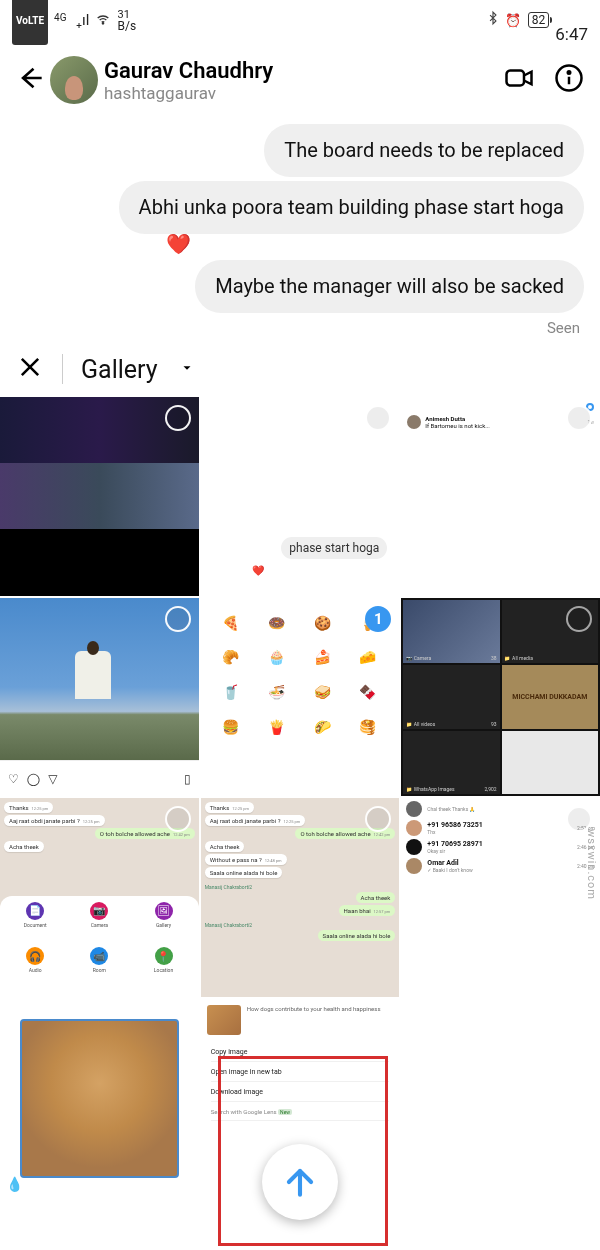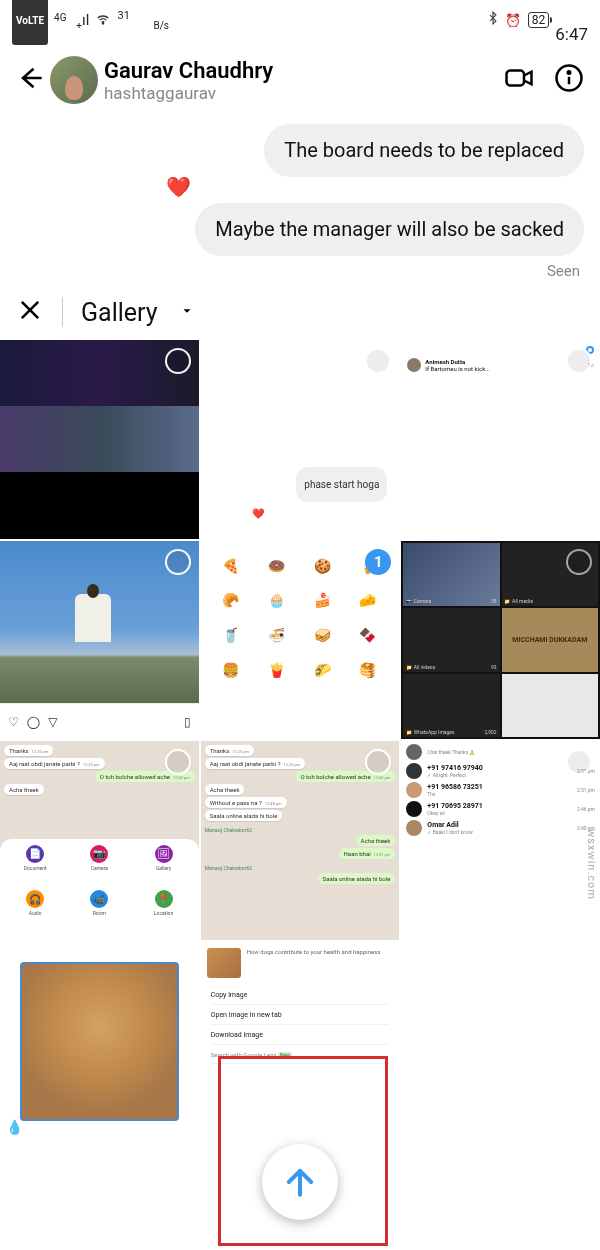--- a/index.html
+++ b/index.html
@@ -4,21 +4,21 @@
   <style>
     * { margin: 0; padding: 0; box-sizing: border-box; font-family: -apple-system, BlinkMacSystemFont, "Segoe UI", Roboto, Helvetica, Arial, sans-serif; }
     body { width: 600px; height: 1250px; background: #fff; position: relative; overflow: hidden; }
 
     
     .status-bar { height: 40px; display: flex; justify-content: space-between; align-items: center; padding: 0 12px; font-size: 15px; color: #222; }
     .status-left { display: flex; align-items: center; gap: 6px; }
     .status-right { display: flex; align-items: center; gap: 6px; }
     .volte-badge { background: #333; color: #fff; font-size: 10px; font-weight: bold; padding: 19px 4px; border-radius: 3px; }
     .net-speed { display: flex; flex-direction: column; line-height: 1; font-size: 11px; align-items: flex-start; }
-    .net-speed span:last-child { font-size: 10px; margin-left: 36px; }
+    .net-speed span:last-child { font-size: 12px; }
     .battery-box { border: 1.5px solid #333; border-radius: 3px; padding: 0 3px; font-size: 12px; position: relative; display:flex; align-items:center; }
     .battery-box::after { content:""; position:absolute; right:-4px; top:4px; width:2px; height:6px; background:#333; border-radius:0 2px 2px 0;}
     .sicon { width:16px; height:16px; display:inline-block; }
 
     
     .chat-header { height: 80px; display: flex; align-items: center; padding: 0 16px; gap: 6px; }
     .back-arrow { width: 28px; height: 28px; }
     .avatar { width: 48px; height: 48px; border-radius: 50%; background: linear-gradient(135deg,#8a9a6b,#5a6b4a); flex-shrink: 0; position:relative; overflow:hidden;}
     .avatar::after{content:"";position:absolute;bottom:4px;left:50%;transform:translateX(-50%);width:18px;height:24px;background:#c8957a;border-radius:50% 50% 40% 40%;}
     .header-name { flex: 1; display: flex; flex-direction: column; }
@@ -48,21 +48,21 @@
 
     
     .thumb1 { display:flex; flex-direction:column; }
     .thumb1 .row { flex:1; }
     .thumb1 .r1{background:linear-gradient(90deg,#1a1a3a,#2a1a4a,#1a1a2a);}
     .thumb1 .r2{background:linear-gradient(90deg,#4a3a6a,#3a4a5a,#5a6a8a);}
     .thumb1 .r3{background:#000;}
 
     
     .thumb2 { background:#fff; display:flex; flex-direction:column; justify-content:flex-end; padding:8px 12px 20px; gap:6px;}
-    .miscr-bub{background:#efefef;border-radius:12px;padding:12px 8px;font-size:10px;align-self:flex-end;text-align:right;}
+    .miscr-bub{background:#efefef;border-radius:12px;padding:4px 8px;font-size:12px;align-self:flex-end;text-align:right;}
     .thumb2 .hrt{font-size:10px;align-self:flex-start;margin-left:40px;}
 
     
     .thumb3 { background:#fff; display:flex; flex-direction:column; padding:18px 6px 4px; gap:4px;}
     .thumb3 .hdr-dot{position:absolute;top:6px;right:6px;width:8px;height:8px;border:2px solid #3897f0;border-radius:50%;}
     .trow{display:flex;align-items:center;gap:4px;font-size:6px;color:#111;}
     .tav{width:14px;height:14px;border-radius:50%;background:#8a7a6a;flex-shrink:0;}
     .trow .tname{flex:1;} .trow .tinfo{color:#aaa;font-size:5px;}
 
     
@@ -193,20 +193,21 @@
           <circle cx="12" cy="12" r="10"></circle>
           <circle cx="12" cy="7.5" r="1" fill="#000"></circle>
           <path d="M12 11 V17"></path>
         </svg>
     </span>
   </div>
 </div>
 
 <div class="chat-body">
   <div class="bubble">The board needs to be replaced</div>
+  <div class="bubble">Abhi unka poora team building phase start hoga</div>
   <div class="heart-react">❤️</div>
   <div class="bubble">Maybe the manager will also be sacked</div>
   <div class="seen">Seen</div>
 </div>
 
 <div class="gallery-hdr">
   <span>
     <svg class="close-x" viewBox="0 0 24 24" stroke="#000" stroke-width="2.2">
         <path d="M5 5 L19 19 M19 5 L5 19"></path>
       </svg>
@@ -352,28 +353,20 @@
   </div>
 
   <div class="thumb thumb9">
     <div class="crow">
         <div class="cav"></div>
         <div class="cinfo">
           <span class="cmsg">Chal theek Thanks 🙏</span>
         </div>
       </div>
     <div class="crow">
-        <div class="cav" style="background:#333"></div>
-        <div class="cinfo">
-          <span class="cnum">+91 97416 97940</span>
-          <span class="cmsg">✓ Alright. Perfect.</span>
-        </div>
-        <span class="ctime">2:52 pm</span>
-      </div>
-    <div class="crow">
         <div class="cav" style="background:#c97"></div>
         <div class="cinfo">
           <span class="cnum">+91 96586 73251</span>
           <span class="cmsg">Thx</span>
         </div>
         <span class="ctime">2:51 pm</span>
       </div>
     <div class="crow">
         <div class="cav" style="background:#111"></div>
         <div class="cinfo">

